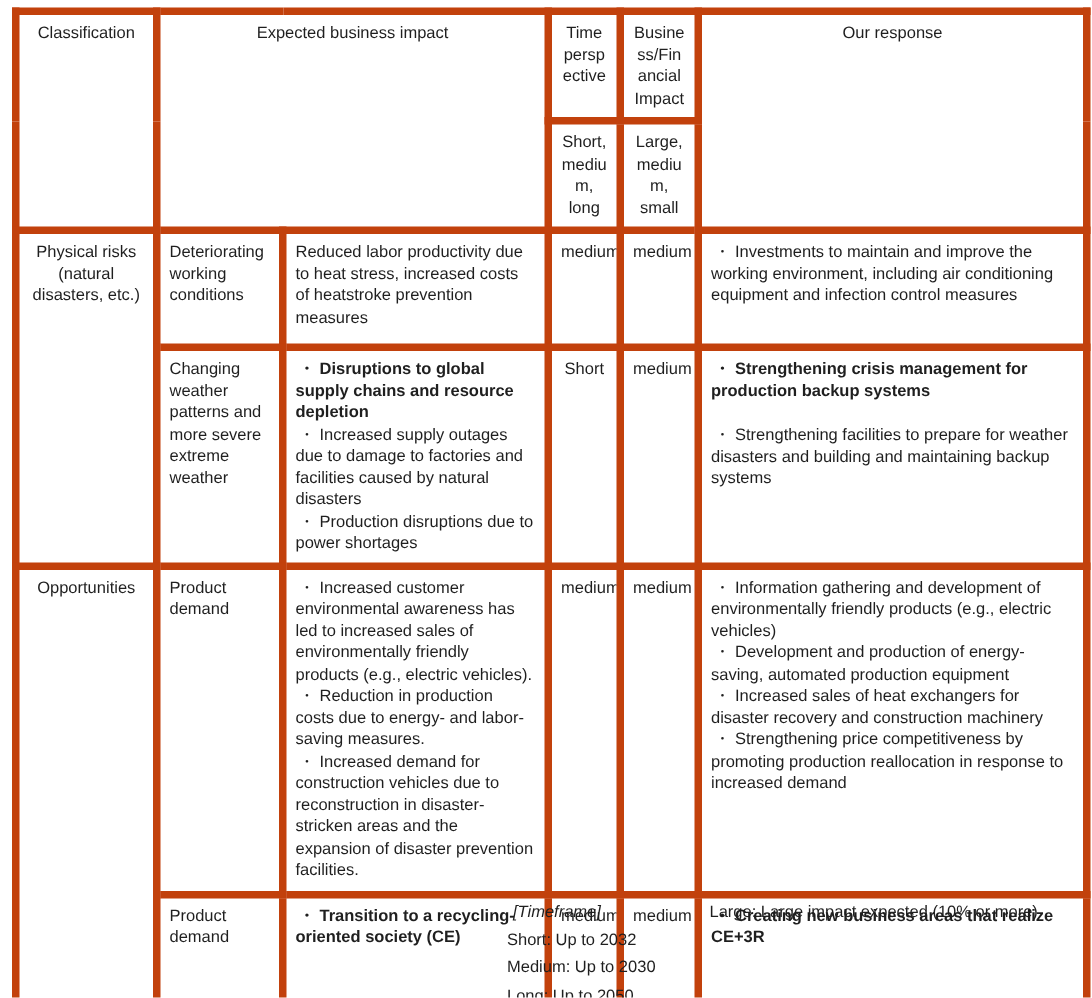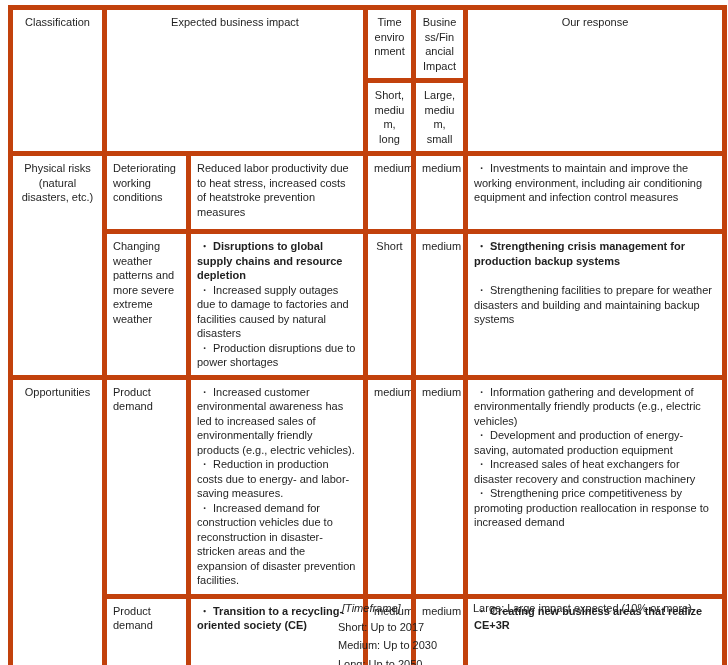--- a/index.html
+++ b/index.html
@@ -93,21 +93,21 @@
         <col style="width:84px">
         <col style="width:177px">
       <col style="width:48px">
         <col style="width:52px">
         <col style="width:259px">
     </colgroup>
     <tbody>
       <tr class="hdr-top">
         <td class="hdr-main" rowspan="2">Classification</td>
         <td class="hdr-main" colspan="2" rowspan="2">Expected business impact</td>
-        <td class="hdr-small">Time environment</td>
+        <td class="hdr-small">Time perspective</td>
         <td class="hdr-small">Business/Financial Impact</td>
         <td class="hdr-main" rowspan="2">Our response</td>
       </tr>
       <tr class="hdr-sub">
         <td class="hdr-small">Short, medium, long</td>
         <td class="hdr-small">Large, medium, small</td>
       </tr>
 
       <tr class="row-1">
         <td class="cell-class" rowspan="2">Physical risks (natural disasters, etc.)</td>
@@ -164,21 +164,21 @@
         <td class="cell-val">medium</td>
         <td class="cell-text">
             <div class="bullet-item bold"><span class="dot">・</span>Creating new business areas that realize CE+3R</div>
           </td>
       </tr>
     </tbody>
   </table>
 
   <div class="legend legend-timeframe">
     <div class="legend-title">[Timeframe]</div>
-    <div>Short: Up to 2017</div>
+    <div>Short: Up to 2032</div>
     <div>Medium: Up to 2030</div>
     <div>Long: Up to 2050</div>
   </div>
 
   <div class="legend legend-financial">
     <div class="line-large">Large: Large impact expected (10% or more)</div>
   </div>
 
 </div>
 

